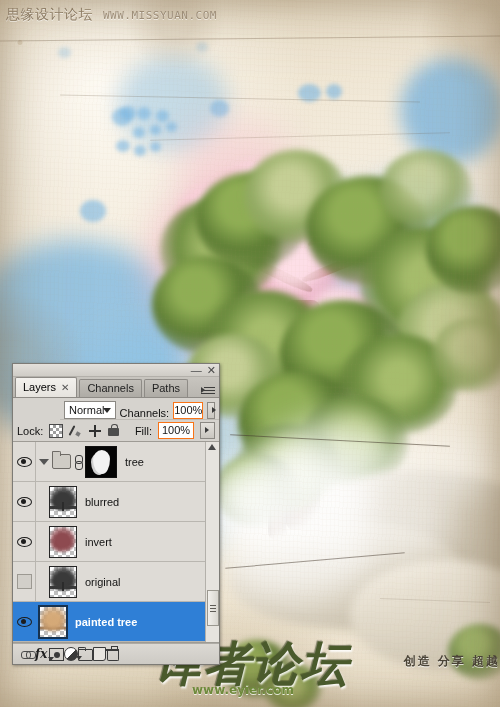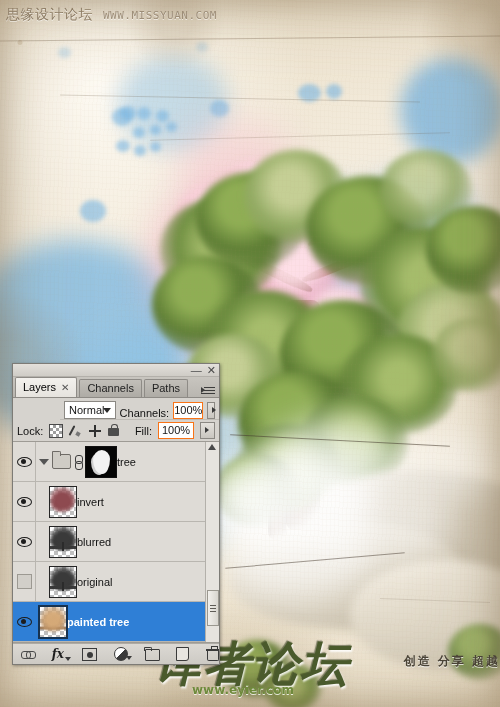--- a/index.html
+++ b/index.html
@@ -307,21 +307,21 @@
       radial-gradient(circle at 62% 50%, #7a3c42 0 16%, transparent 44%);
   }
   .t-painted{
     background:
       radial-gradient(circle at 50% 40%, rgba(214,170,120,.95) 0 26%, rgba(196,150,100,.6) 48%, transparent 68%),
       radial-gradient(circle at 36% 50%, rgba(186,142,96,.8) 0 16%, transparent 44%),
       radial-gradient(circle at 64% 48%, rgba(186,142,96,.8) 0 16%, transparent 44%),
       linear-gradient(180deg, transparent 64%, rgba(150,110,72,.8) 66%, rgba(150,110,72,.8) 74%, transparent 76%);
   }
   .layer-name{
-    margin-left:0;font-size:11px;color:#121212;white-space:nowrap;
+    margin-left:8px;font-size:11px;color:#121212;white-space:nowrap;
   }
   .layer-row.selected .layer-name{color:#fff;font-weight:bold;}
 
   
   .vscroll{
     position:absolute;right:0;top:0;width:13px;height:100%;
     background:#e6e3de;border-left:1px solid #b3b0aa;cursor:pointer;
   }
   .vscroll .arrow-up{
     position:absolute;left:2px;top:2px;width:0;height:0;
@@ -338,21 +338,20 @@
   }
   .vscroll .thumbgrip i:nth-child(1){top:14px;}
   .vscroll .thumbgrip i:nth-child(2){top:17px;}
   .vscroll .thumbgrip i:nth-child(3){top:20px;}
 
   
   .panel-footer{
     display:flex;align-items:center;height:20px;padding-left:8px;
     background:linear-gradient(180deg,#dcd9d4,#cdcac4);
     border-top:1px solid #aeaba5;
-    justify-content:space-between;
   }
   .fbtn{width:14px;height:14px;position:relative;cursor:pointer;}
   .f-link::before,.f-link::after{
     content:"";position:absolute;top:4px;width:8px;height:6px;
     border:1.4px solid #4a4a4a;border-radius:3px;
   }
   .f-link::before{left:0;}
   .f-link::after{left:5px;}
   .f-fx{
     font-family:"DejaVu Serif", serif;font-style:italic;font-weight:bold;
@@ -576,36 +575,36 @@
 
 
     <div class="layer-row">
       <div class="eye-cell">
         <div class="eye">
             <div class="o"></div>
             <div class="p"></div>
           </div>
       </div>
       <div class="thumb indent">
-          <div class="t-content t-invert"></div>
+          <div class="t-content t-tree-dark"></div>
         </div>
-      <span class="layer-name">invert</span>
+      <span class="layer-name">blurred</span>
     </div>
 
     <div class="layer-row">
       <div class="eye-cell">
         <div class="eye">
             <div class="o"></div>
             <div class="p"></div>
           </div>
       </div>
       <div class="thumb indent">
-          <div class="t-content t-tree-dark"></div>
+          <div class="t-content t-invert"></div>
         </div>
-      <span class="layer-name">blurred</span>
+      <span class="layer-name">invert</span>
     </div>
 
     <div class="layer-row">
       <div class="eye-cell">
         <div class="eye-off"></div>
       </div>
       <div class="thumb indent">
           <div class="t-content t-tree-dark"></div>
         </div>
       <span class="layer-name">original</span>

